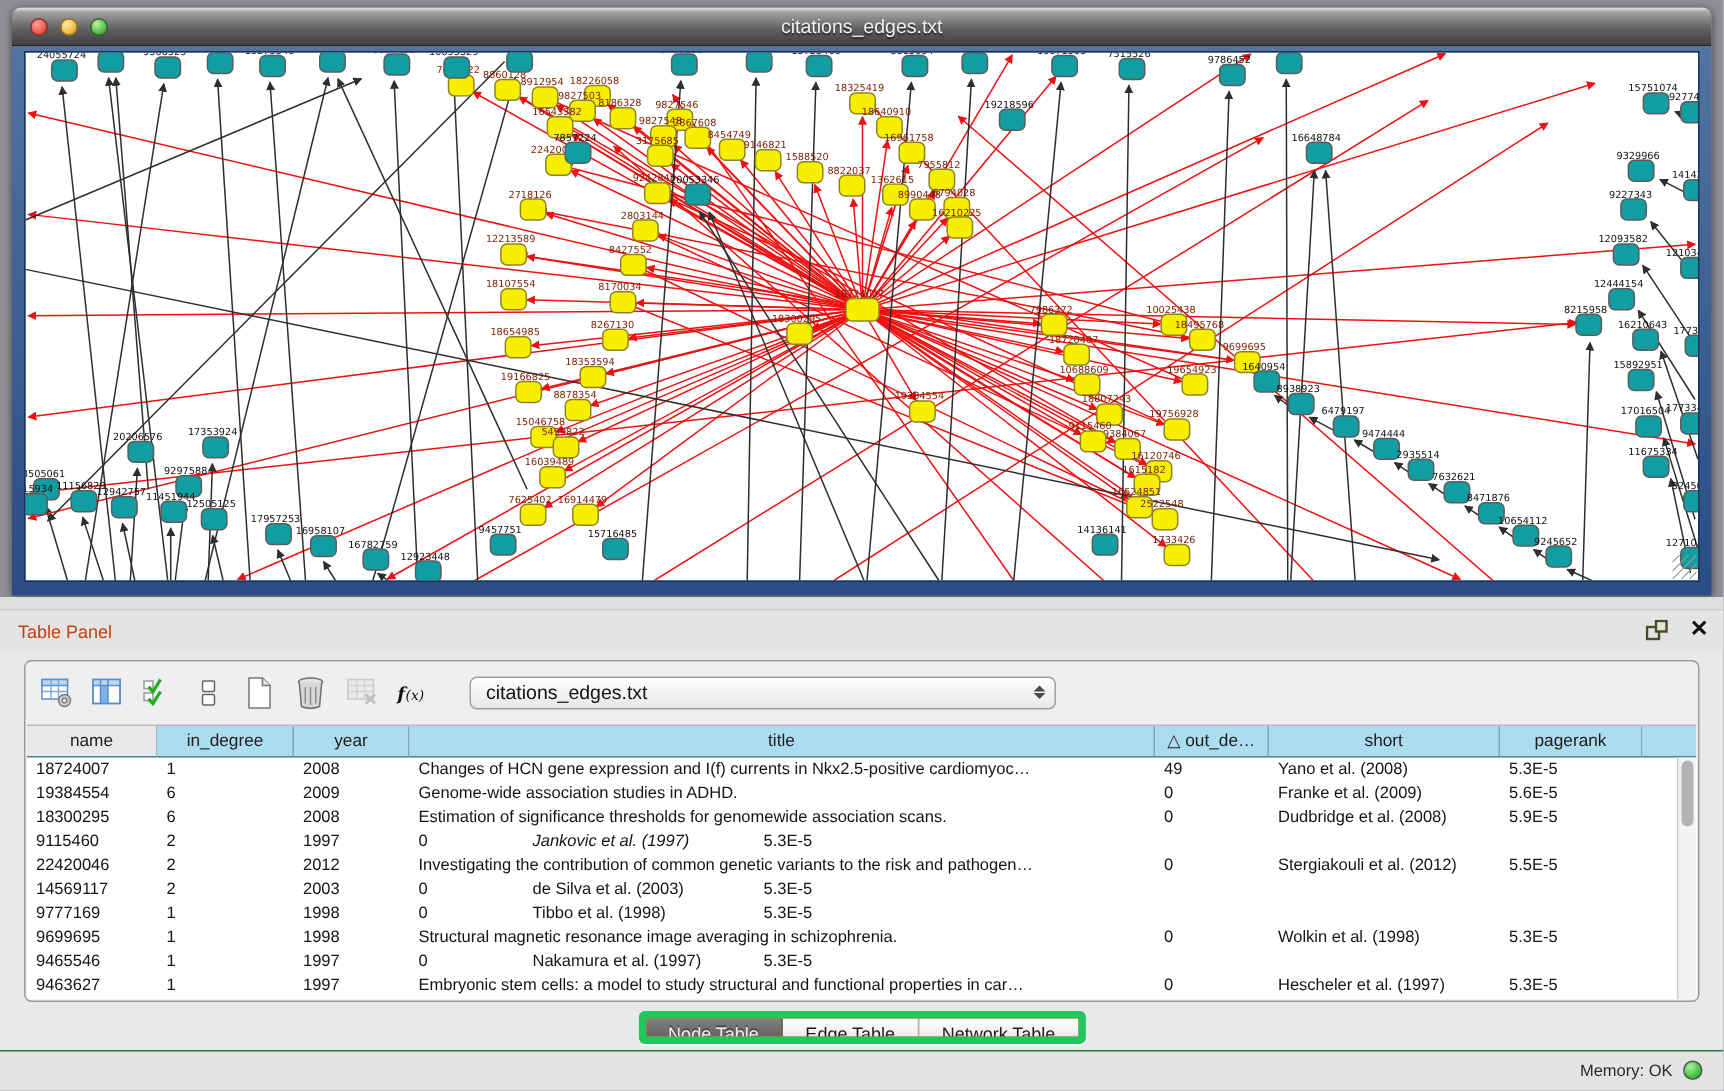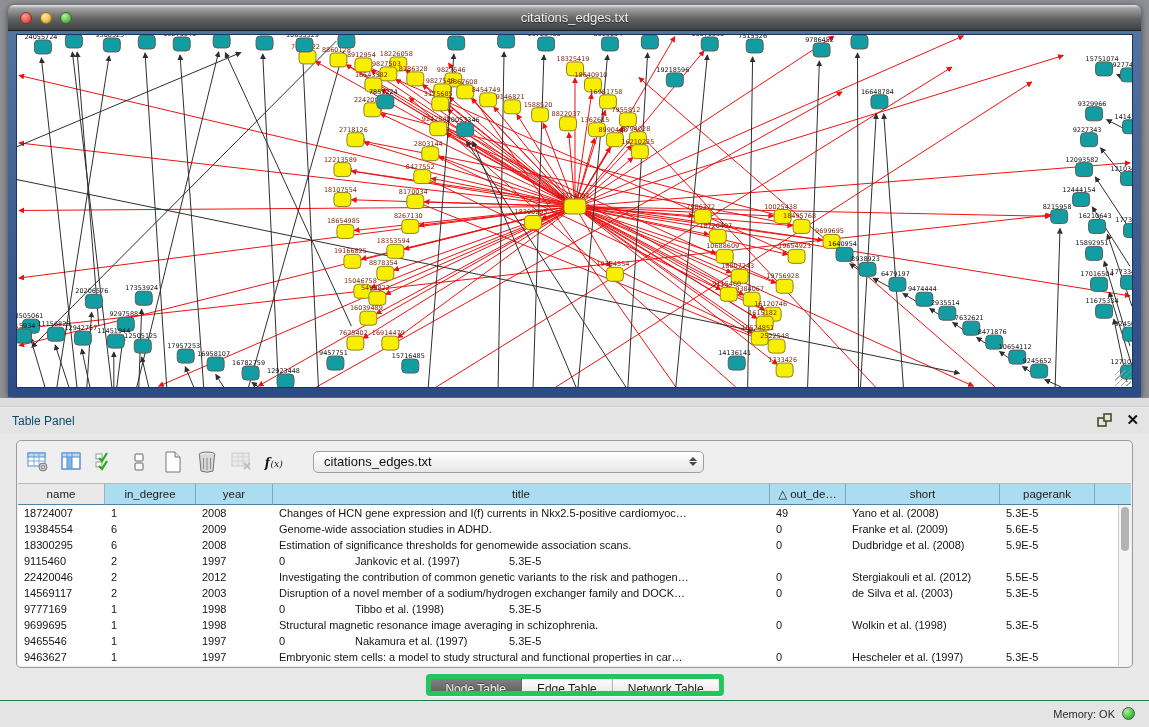--- a/index.html
+++ b/index.html
@@ -27,21 +27,21 @@
   .resize-grip { position:absolute; right:1px; bottom:1px; width:16px; height:16px;
     background:repeating-linear-gradient(135deg, transparent 0 3px, #9a9a9a 3px 4px); opacity:.8; }
 
   
   .splitter { position:absolute; left:0; top:398px; width:1149px; height:9px; background:#DEDEDE;
               border-bottom:1px solid #cfcfcf; text-align:center; }
   .splitter-handle { display:inline-block; font-size:7px; color:#8a8a8a; line-height:9px; }
 
   
   .panel-header { position:absolute; left:0; top:408px; width:1149px; height:26px; background:#E4E4E5; }
-  .panel-title { position:absolute; left:12px; top:6px; font-size:12px; color:#0c4a6e; }
+  .panel-title { position:absolute; left:12px; top:6px; font-size:12px; color:#c2410c; }
   .panel-btns { position:absolute; right:10px; top:4px; display:flex; gap:14px; align-items:center; }
   .float-btn svg { display:block; }
   .close-btn { font-size:15px; font-weight:bold; color:#111; line-height:16px; }
 
   .card { position:absolute; left:16px; top:440px; width:1117px; height:228px;
           background:#EFEFEF; border:1px solid #9B9B9B; border-radius:5px; }
   .toolbar { height:41px; display:flex; align-items:center; padding-left:8px; }
   .tb-icon { width:24px; height:24px; margin-right:10px; display:flex; align-items:center; justify-content:center; }
   .combo { margin-left:16px; width:391px; height:22px; border:1px solid #9f9f9f; border-radius:5px;
            background:linear-gradient(#ffffff,#e7e7e7); display:flex; align-items:center;
@@ -642,37 +642,36 @@
           <div class="td" style="width: 497px;">Estimation of significance thresholds for genomewide association scans.</div>
           <div class="td" style="width: 76px;">0</div>
           <div class="td" style="width: 154px;">Dudbridge et al. (2008)</div>
           <div class="td" style="width: 95px;">5.9E-5</div>
         </div>
         <div class="tr">
           <div class="td" style="width: 87px;">9115460</div>
           <div class="td" style="width: 91px;">2</div>
           <div class="td" style="width: 77px;">1997</div>
           <div class="td" style="width: 76px;">0</div>
-          <div class="td" style="width: 154px;">Jankovic et al. (1997)</div>
+          <div class="td" style="width: 154px; font-style: italic;">Jankovic et al. (1997)</div>
           <div class="td" style="width: 95px;">5.3E-5</div>
         </div>
         <div class="tr">
           <div class="td" style="width: 87px;">22420046</div>
           <div class="td" style="width: 91px;">2</div>
           <div class="td" style="width: 77px;">2012</div>
           <div class="td" style="width: 497px;">Investigating the contribution of common genetic variants to the risk and pathogen…</div>
           <div class="td" style="width: 76px;">0</div>
           <div class="td" style="width: 154px;">Stergiakouli et al. (2012)</div>
           <div class="td" style="width: 95px;">5.5E-5</div>
         </div>
         <div class="tr">
           <div class="td" style="width: 87px;">14569117</div>
           <div class="td" style="width: 91px;">2</div>
           <div class="td" style="width: 77px;">2003</div>
-          <div class="td" style="width: 497px;">Disruption of a novel member of a sodium/hydrogen exchanger family and DOCK…</div>
           <div class="td" style="width: 76px;">0</div>
           <div class="td" style="width: 154px;">de Silva et al. (2003)</div>
           <div class="td" style="width: 95px;">5.3E-5</div>
         </div>
         <div class="tr">
           <div class="td" style="width: 87px;">9777169</div>
           <div class="td" style="width: 91px;">1</div>
           <div class="td" style="width: 77px;">1998</div>
           <div class="td" style="width: 76px;">0</div>
           <div class="td" style="width: 154px;">Tibbo et al. (1998)</div>

